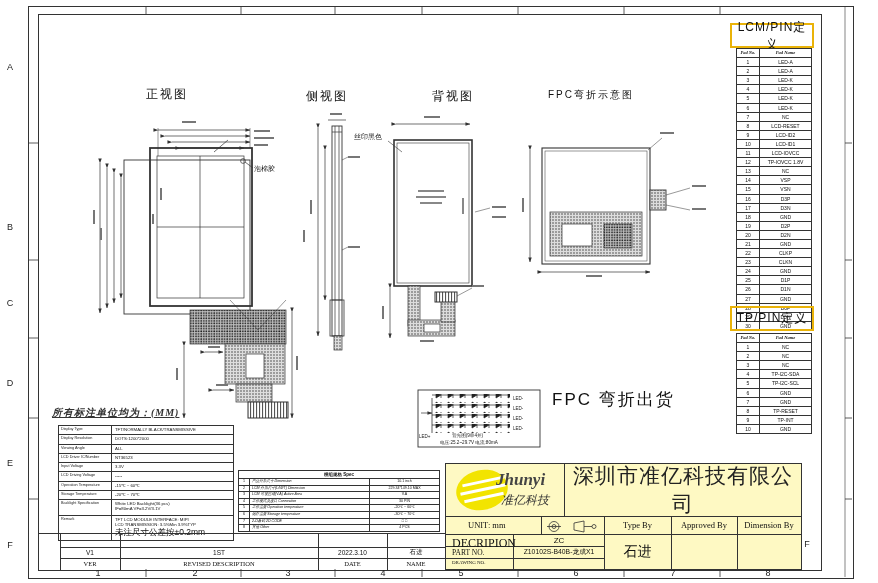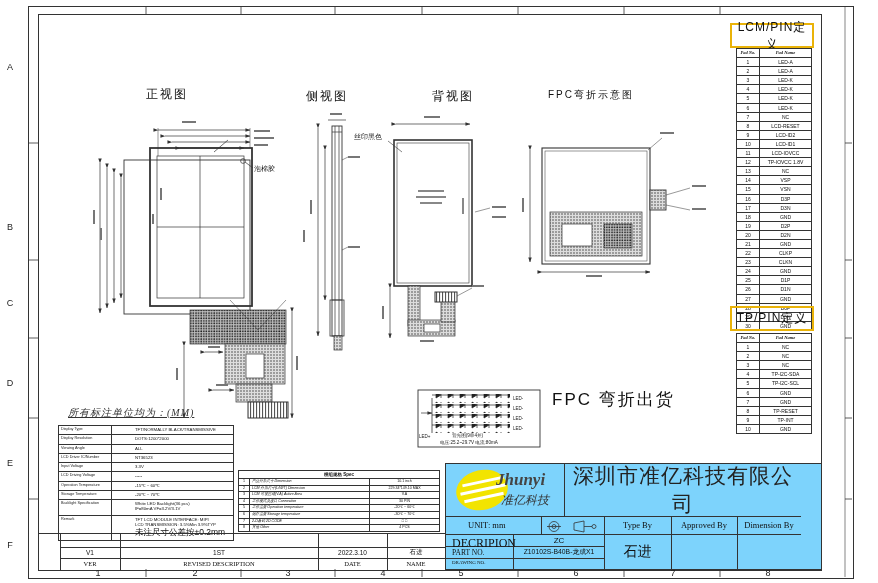--- a/index.html
+++ b/index.html
@@ -13,21 +13,21 @@
   .pin-row{display:flex;border-bottom:1px solid #333;height:8.1px;line-height:8px;font-size:5px;overflow:hidden;}
   .pin-row:last-child{border-bottom:none;}
   .pin-no{width:22px;border-right:1px solid #333;text-align:center;}
   .pin-name{flex:1;text-align:center;}
   .pin-head{font-family:"Liberation Serif",serif;font-style:italic;font-weight:bold;font-size:4.5px;}
   
   .spec{border:1px solid #333;background:#fff;}
   .spec-row{display:flex;border-bottom:1px solid #333;overflow:hidden;}
   .spec-row:last-child{border-bottom:none;}
   .spec-lab{width:49px;border-right:1px solid #333;font-size:3.8px;line-height:4.2px;padding:1px 1px 0 2px;color:#222;overflow:hidden;}
-  .spec-val{flex:1;font-size:4.3px;line-height:5px;padding:1px 0 0 3px;overflow:hidden;margin-left:20px;}
+  .spec-val{flex:1;font-size:4.3px;line-height:5px;padding:1px 0 0 3px;overflow:hidden;}
   .spec-val .ln{border-bottom:none;white-space:nowrap;}
   .big-tol{font-size:8.5px;line-height:11px;}
   
   .mod{border:1px solid #333;background:#fff;}
   .mod-head{height:7px;border-bottom:1px solid #333;font-size:4.5px;line-height:7px;text-align:center;font-weight:bold;}
   .mod-row{display:flex;height:5.6px;border-bottom:1px solid #333;font-size:3.6px;line-height:5.4px;overflow:hidden;}
   .mod-row:last-child{border-bottom:none;}
   .mod-no{width:10px;border-right:1px solid #333;text-align:center;}
   .mod-lab{width:117px;border-right:1px solid #333;padding-left:2px;font-style:italic;white-space:nowrap;overflow:hidden;}
   .mod-val{flex:1;text-align:center;white-space:nowrap;overflow:hidden;}
@@ -274,21 +274,21 @@
   </g>
 </svg>
 
 <div class="abs viewtitle" style="left:146px;top:86px;">正视图</div>
 <div class="abs viewtitle" style="left:306px;top:88px;">侧视图</div>
 <div class="abs viewtitle" style="left:432px;top:88px;">背视图</div>
 <div class="abs viewtitle" style="left:548px;top:88px;font-size:10px;">FPC弯折示意图</div>
 <div class="abs" style="left:552px;top:388px;font-size:17px;letter-spacing:2px;">FPC 弯折出货</div>
 <div class="abs tiny7" style="left:354px;top:132px;">丝印黑色</div>
 <div class="abs tiny7" style="left:254px;top:164px;">泡棉胶</div>
-<div class="abs note" style="left:68px;top:406px;">所有标注单位均为：(MM)</div>
+<div class="abs note" style="left:52px;top:406px;font-weight:bold;">所有标注单位均为：(MM)</div>
 
 <div class="abs pin-title ctr" style="left:730px;top:23px;width:80px;height:21px;">LCM/PIN定义</div>
 <div id="lcm-pin-table" class="abs pin-table" style="left:736px;top:48px;width:74px;">
     <div class="pin-row pin-head">
       <div class="pin-no">Pad No.</div>
       <div class="pin-name">Pad Name</div>
     </div>
     <div class="pin-row">
       <div class="pin-no">1</div>
       <div class="pin-name">LED-A</div>
@@ -564,21 +564,21 @@
         <div class="mod-val">□  □</div>
       </div>
       <div class="mod-row">
         <div class="mod-no">8</div>
         <div class="mod-lab">其他 Other</div>
         <div class="mod-val">4 PCS</div>
       </div>
     </div>
 </div>
 
-<div class="abs" style="left:445px;top:463px;width:355px;height:105px;border:1.5px solid #333;background:#7dd3fc;padding-left:20px;">
+<div class="abs" style="left:445px;top:463px;width:355px;height:105px;border:1.5px solid #333;background:#fef9c3;">
 
   <div class="tb-line" style="left:118px;top:0;width:1px;height:52px;"></div>
   <div class="tb-line" style="left:0;top:52px;width:355px;height:1px;"></div>
   <div class="tb-line" style="left:95px;top:52px;width:1px;height:18px;"></div>
   <div class="tb-line" style="left:0;top:70px;width:158px;height:1px;"></div>
   <div class="tb-line" style="left:67px;top:70px;width:1px;height:35px;"></div>
   <div class="tb-line" style="left:0;top:82px;width:158px;height:1px;"></div>
   <div class="tb-line" style="left:0;top:94px;width:158px;height:1px;"></div>
   <div class="tb-line" style="left:158px;top:52px;width:1px;height:53px;"></div>
   <div class="tb-line" style="left:158px;top:70px;width:197px;height:1px;"></div>

